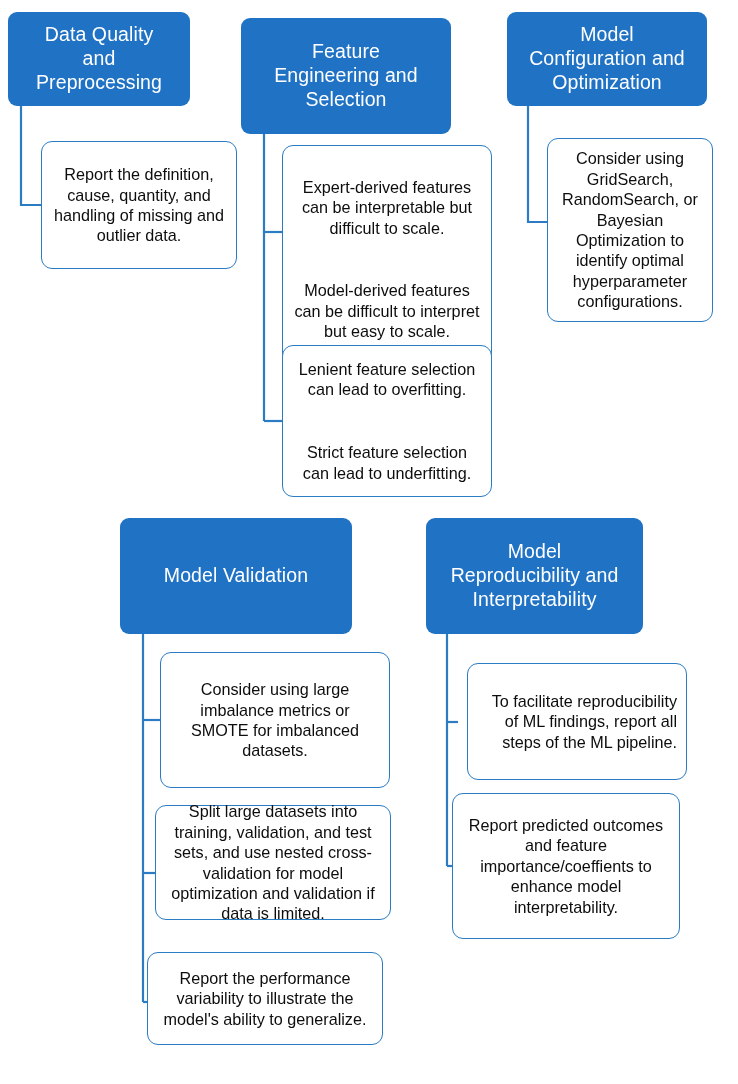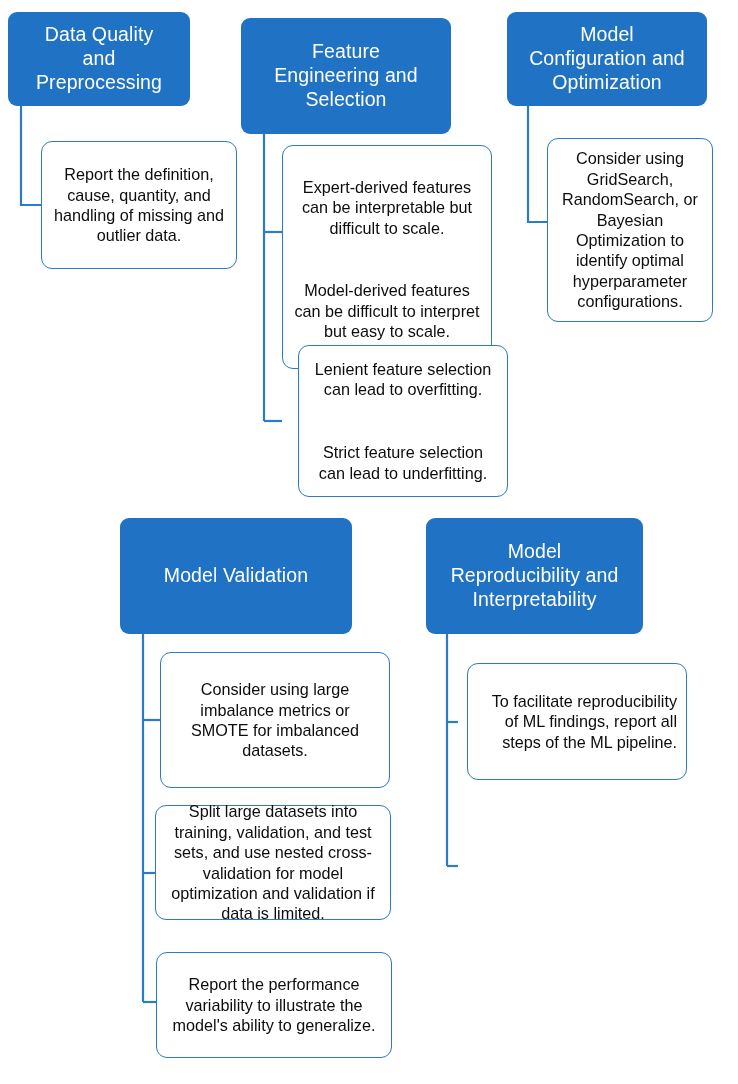--- a/index.html
+++ b/index.html
@@ -111,21 +111,21 @@
 Selection</span>
   </div>
 
   <div class="node leaf-node" style="left:282px; top:145px; width:210px; height:224px;align-items:flex-end;">
     <span class="node-text">
       <span class="para">Expert-derived features can be interpretable but difficult to scale.</span>
       <span class="para">Model-derived features can be difficult to interpret but easy to scale.</span>
     </span>
   </div>
 
-  <div class="node leaf-node" style="left:298px; top:345px; width:210px; height:152px;">
+  <div class="node leaf-node" style="left:282px; top:345px; width:210px; height:152px;">
     <span class="node-text">
       <span class="para">Lenient feature selection can lead to overfitting.</span>
       <span class="para">Strict feature selection can lead to underfitting.</span>
     </span>
   </div>
 
   <div class="node header-node" style="left:507px; top:12px; width:200px; height:94px;">
     <span class="node-text">Model
 Configuration and
 Optimization</span>
@@ -146,32 +146,37 @@
       <span class="para">Consider using large imbalance metrics or SMOTE for imbalanced datasets.</span>
     </span>
   </div>
 
   <div class="node leaf-node" style="left:155px; top:805px; width:236px; height:115px;">
     <span class="node-text">
       <span class="para">Split large datasets into training, validation, and test sets, and use nested cross-validation for model optimization and validation if data is limited.</span>
     </span>
   </div>
 
-  <div class="node leaf-node" style="left:156px; top:952px; width:236px; height:106px;justify-content:flex-end;">
+  <div class="node leaf-node" style="left:147px; top:952px; width:236px; height:93px;justify-content:flex-end;">
     <span class="node-text">
       <span class="para">Report the performance variability to illustrate the model's ability to generalize.</span>
     </span>
   </div>
 
   <div class="node header-node" style="left:426px; top:518px; width:217px; height:116px;">
     <span class="node-text">Model
 Reproducibility and
 Interpretability</span>
   </div>
 
   <div class="node leaf-node" style="left:467px; top:663px; width:220px; height:117px;text-align:right;">
     <span class="node-text">
       <span class="para">To facilitate reproducibility of ML findings, report all steps of the ML pipeline.</span>
     </span>
   </div>
 
+  <div class="node leaf-node" style="left:452px; top:793px; width:228px; height:146px;">
+    <span class="node-text">
+      <span class="para">Report predicted outcomes and feature importance/coeffients to enhance model interpretability.</span>
+    </span>
+  </div>
 
 </div>
 
 </body></html>

